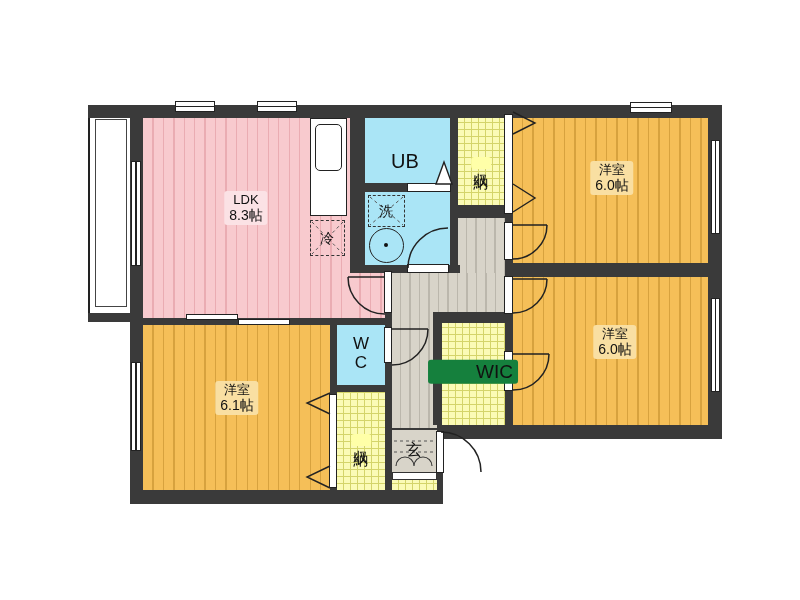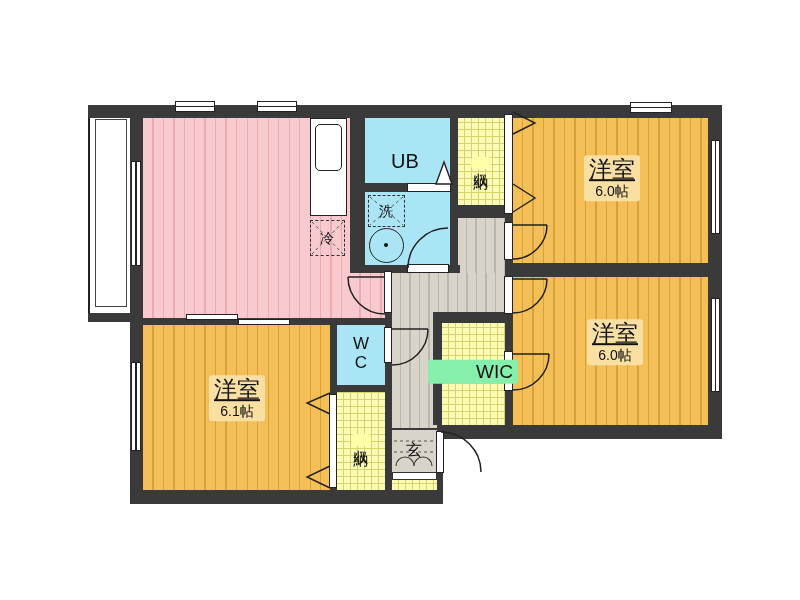--- a/index.html
+++ b/index.html
@@ -28,21 +28,21 @@
   .dashed-box{position:absolute;box-sizing:border-box;border:1.6px dashed #333;}
   .counter{position:absolute;box-sizing:border-box;background:#fff;border:1.8px solid #222;}
   .sink{position:absolute;box-sizing:border-box;background:#fff;border:1.6px solid #222;border-radius:5px;}
   .basin{position:absolute;box-sizing:border-box;border:1.7px solid #222;border-radius:50%;}
   .basin-dot{position:absolute;width:4px;height:4px;border-radius:50%;background:#111;}
   .step{position:absolute;box-sizing:border-box;background:#fff;border:1px solid #333;}
   
   .lbl{position:absolute;transform:translate(-50%,-50%);text-align:center;
        line-height:1.18;white-space:nowrap;}
   .chip{padding:1px 5px;border-radius:3px;}
-  .room-name{font-size:23px;text-decoration:underline;}
+  .room-name{font-size:13px;}
   .room-size{font-size:14px;}
   .vtext{writing-mode:vertical-rl;text-orientation:upright;letter-spacing:2px;}
   svg{position:absolute;left:0;top:0;pointer-events:none;}
 </style>
 </head>
 <body>
 
 <div id="stage">
 
   <div class="abs" style="left:88px;top:112px;width:42px;height:202px;background:#fff;border-left:2px solid #222;">
@@ -138,37 +138,41 @@
     <g stroke="#555" stroke-width="1" fill="none" stroke-dasharray="3 3">
       <path d="M 312 222 L 343 254 M 343 222 L 312 254"></path>
       <path d="M 370 197 L 403 225 M 403 197 L 370 225"></path>
       <path d="M 394 441 H 435 M 394 452 H 435"></path>
     </g>
     <g stroke="#333" stroke-width="1.1" fill="none">
       <path d="M 396 466 A 9 9 0 0 1 414 466 M 414 466 A 9 9 0 0 1 432 466"></path>
     </g>
   </svg>
 
+  <div class="lbl chip" style="left:246px;top:208px;background:#fbe2e5;">
+    <div class="room-name">LDK</div>
+    <div class="room-size">8.3帖</div>
+  </div>
   <div class="lbl chip" style="left:612px;top:178px;background:#f9dfa2;">
     <div class="room-name">洋室</div>
     <div class="room-size">6.0帖</div>
   </div>
   <div class="lbl chip" style="left:615px;top:342px;background:#f9dfa2;">
     <div class="room-name">洋室</div>
     <div class="room-size">6.0帖</div>
   </div>
   <div class="lbl chip" style="left:237px;top:398px;background:#f9dfa2;">
     <div class="room-name">洋室</div>
     <div class="room-size">6.1帖</div>
   </div>
   <div class="lbl" style="left:405px;top:162px;font-size:20px;">UB</div>
   <div class="lbl" style="left:361px;top:354px;font-size:17px;line-height:1.1;">
     <div>W</div>
     <div>C</div>
   </div>
-  <div class="lbl chip" style="left:473px;top:372px;background:#86efac;font-size:19px;padding-left:48px;">WIC</div>
+  <div class="lbl chip" style="left:473px;top:372px;background:#15803d;font-size:19px;padding-left:48px;">WIC</div>
   <div class="lbl chip vtext" style="left:481px;top:163px;background:#ffffa8;font-size:15px;padding:4px 1px;">収納</div>
   <div class="lbl chip vtext" style="left:361px;top:440px;background:#ffffa8;font-size:15px;padding:4px 1px;">収納</div>
   <div class="lbl" style="left:414px;top:450px;font-size:16px;">玄</div>
   <div class="lbl" style="left:386px;top:211px;font-size:14px;">洗</div>
   <div class="lbl" style="left:327px;top:238px;font-size:14px;">冷</div>
 
 </div>
 
 </body></html>

